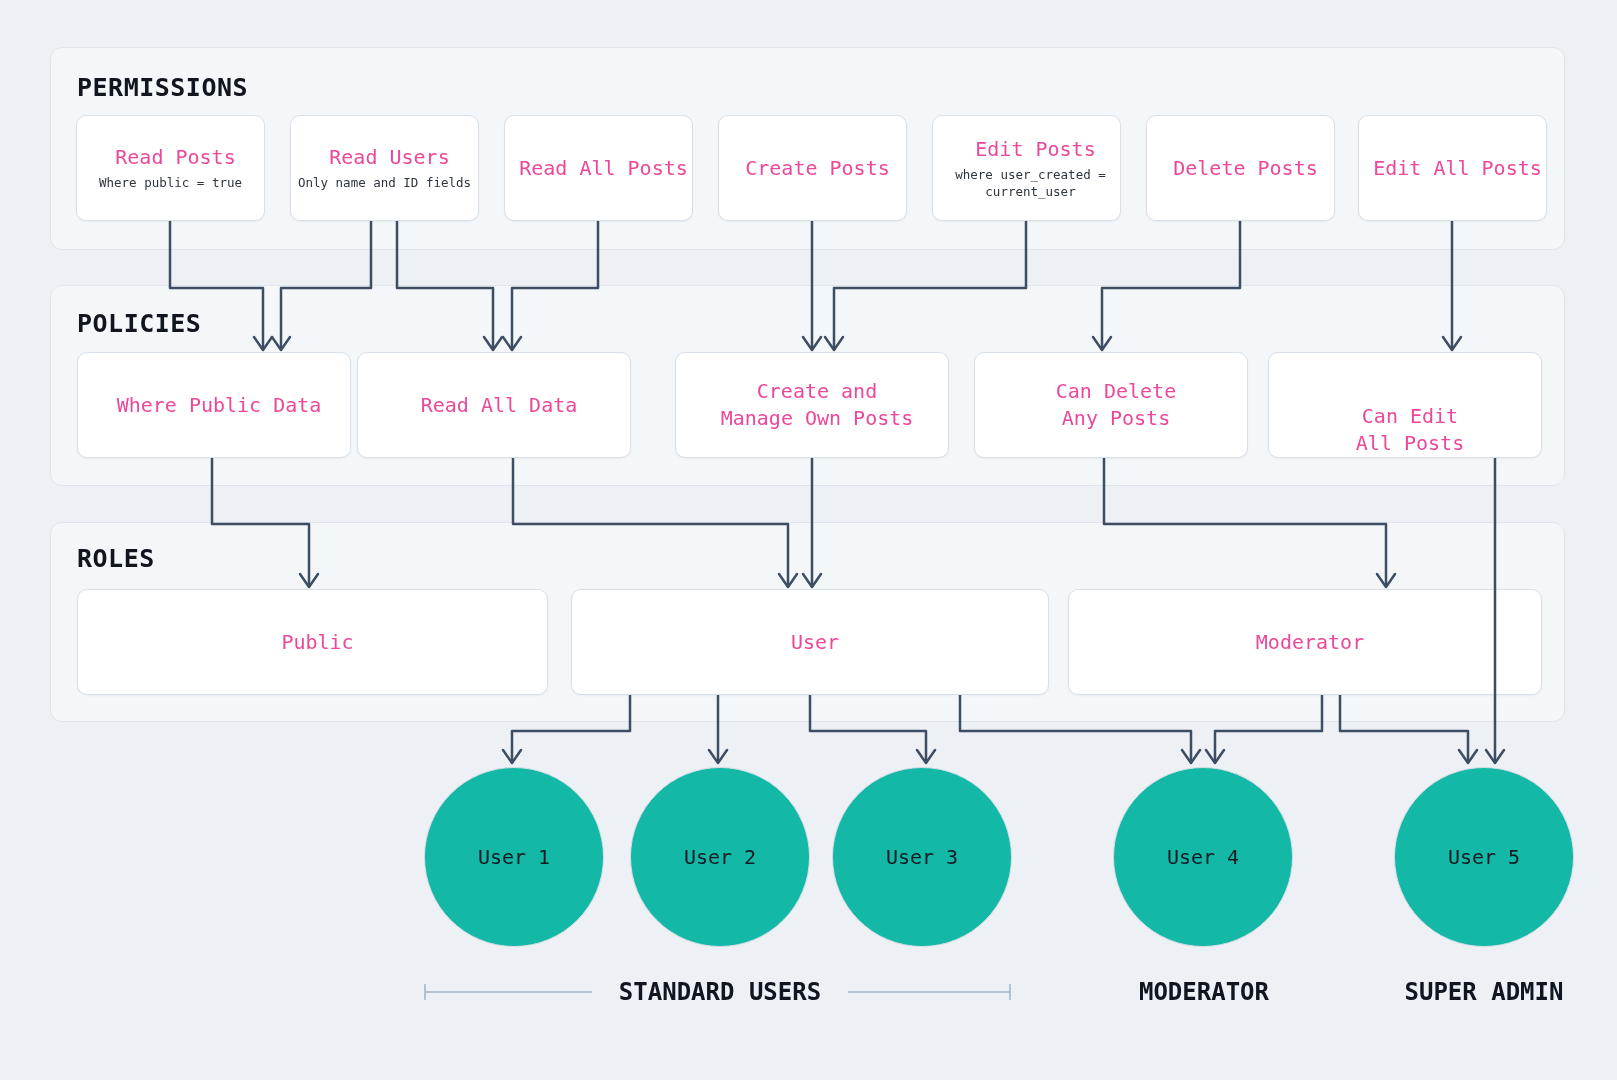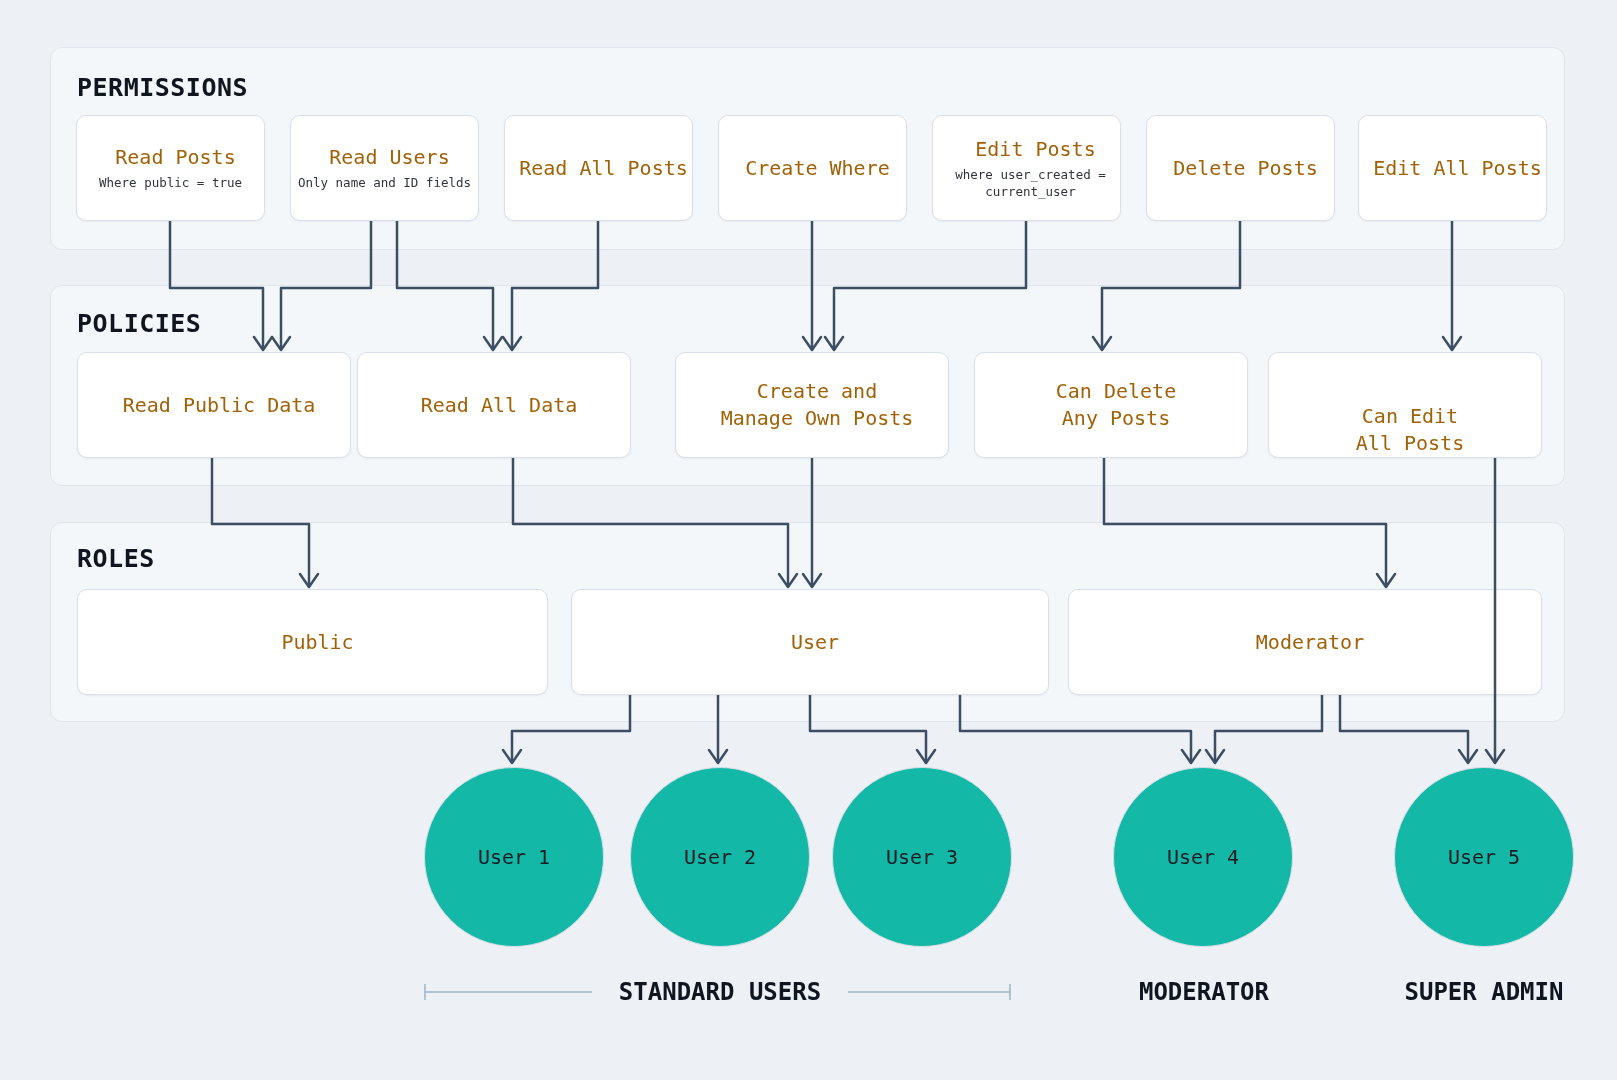--- a/index.html
+++ b/index.html
@@ -47,21 +47,21 @@
     box-sizing: border-box;
     display: flex;
     flex-direction: column;
     align-items: center;
     justify-content: center;
     text-align: center;
     box-shadow: 0 1px 2px rgba(16,24,40,0.05);
   }
   .node-label {
     font-size: 20px;
-    color: #a16207;
+    color: #ec4899;
     line-height: 24px;
     white-space: nowrap;
     margin-left: 10px;
   }
   .node-label .ln { display: block; line-height: 27px; }
   .node-sub {
     font-size: 12.5px;
     color: #2e353e;
     line-height: 17px;
     margin-top: 5px;
@@ -154,39 +154,39 @@
     <div class="node-sub">Where public = true</div>
   </div>
   <div class="node pnode" id="perm-1">
     <div class="node-label">Read Users</div>
     <div class="node-sub">Only name and ID fields</div>
   </div>
   <div class="node pnode" id="perm-2">
     <div class="node-label">Read All Posts</div>
   </div>
   <div class="node pnode" id="perm-3">
-    <div class="node-label">Create Where</div>
+    <div class="node-label">Create Posts</div>
   </div>
   <div class="node pnode" id="perm-4">
     <div class="node-label">Edit Posts</div>
     <div class="node-sub">where user_created = current_user</div>
   </div>
   <div class="node pnode" id="perm-5">
     <div class="node-label">Delete Posts</div>
   </div>
   <div class="node pnode" id="perm-6">
     <div class="node-label">Edit All Posts</div>
   </div>
 
   <section class="tier" id="tier-policies"></section>
   <h2 class="tier-title" id="title-policies">POLICIES</h2>
 
   <div class="node ponode" id="pol-0">
     <div class="node-label">
-      <span class="ln">Read Public Data</span>
+      <span class="ln">Where Public Data</span>
     </div>
   </div>
   <div class="node ponode" id="pol-1">
     <div class="node-label">
       <span class="ln">Read All Data</span>
     </div>
   </div>
   <div class="node ponode" id="pol-2">
     <div class="node-label">
       <span class="ln">Create and</span>

